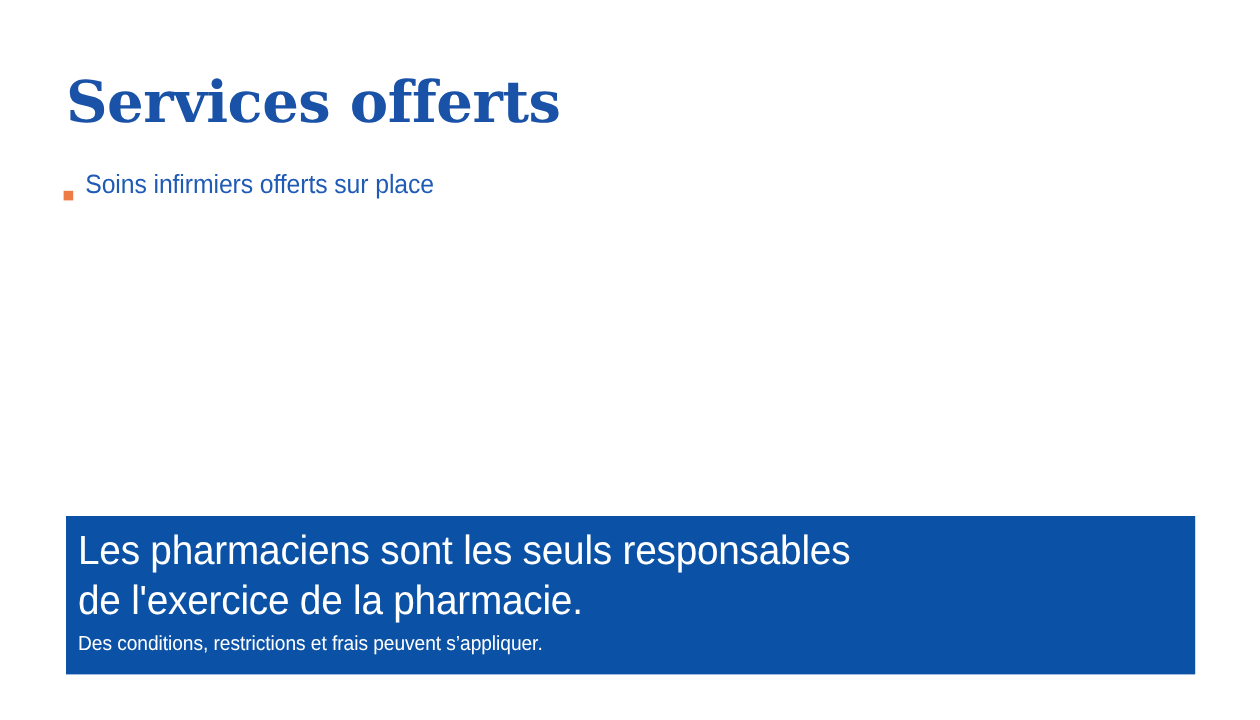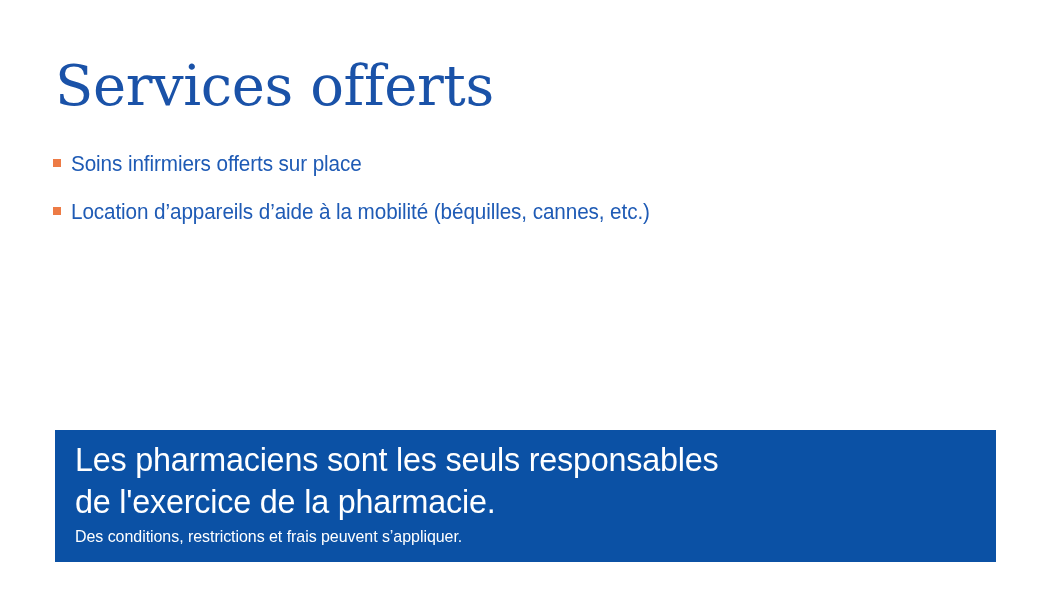--- a/index.html
+++ b/index.html
@@ -21,22 +21,22 @@
     height: 600px;
     background: #ffffff;
   }
 
   
   .slide-title {
     position: absolute;
     left: 55px;
     top: 62px;
     font-family: "DejaVu Serif", "Liberation Serif", serif;
-    font-weight: normal;
-    font-size: 56px;
+    font-weight: bold;
+    font-size: 48px;
     line-height: 48px;
     letter-spacing: -0.4px;
     color: #1A52A8;
     white-space: nowrap;
   }
 
   
   .bullet-list {
     position: absolute;
     left: 52px;
@@ -44,21 +44,20 @@
     width: 940px;
     list-style: none;
     margin: 0;
     padding: 0;
   }
   .bullet-item {
     position: relative;
     height: 48px;
     padding-left: 19px;
     display: flex;
-    align-items: center;
   }
   .bullet-marker {
     position: absolute;
     left: 1px;
     top: 19px;
     width: 8px;
     height: 8px;
     background: #ED7B45;
   }
   .bullet-text {
@@ -74,21 +73,21 @@
 
   
   .callout {
     position: absolute;
     left: 55px;
     top: 430px;
     width: 941px;
     height: 132px;
     background: #0B51A5;
     box-sizing: border-box;
-    padding: 8px 0 0 20px;
+    padding: 8px 0 0 10px;
     overflow: hidden;
   }
   .callout-headline {
     font-family: "Liberation Sans", sans-serif;
     font-weight: normal;
     font-size: 34px;
     line-height: 42px;
     color: #ffffff;
     margin: 0;
     transform: scaleX(0.95);
@@ -117,24 +116,20 @@
 
   <ul class="bullet-list">
 
     <li class="bullet-item">
       <span class="bullet-marker"></span>
       <span class="bullet-text">Soins infirmiers offerts sur place</span>
     </li>
 
 
 
-    <li class="bullet-item">
-      <span class="bullet-marker"></span>
-      <span class="bullet-text">Location d’appareils d’aide à la mobilité (béquilles, cannes, etc.)</span>
-    </li>
 
 
   </ul>
 
   <div class="callout">
     <p class="callout-headline">Les pharmaciens sont les seuls responsables
 de l'exercice de la pharmacie.</p>
     <p class="callout-note">Des conditions, restrictions et frais peuvent s’appliquer.</p>
   </div>
 

